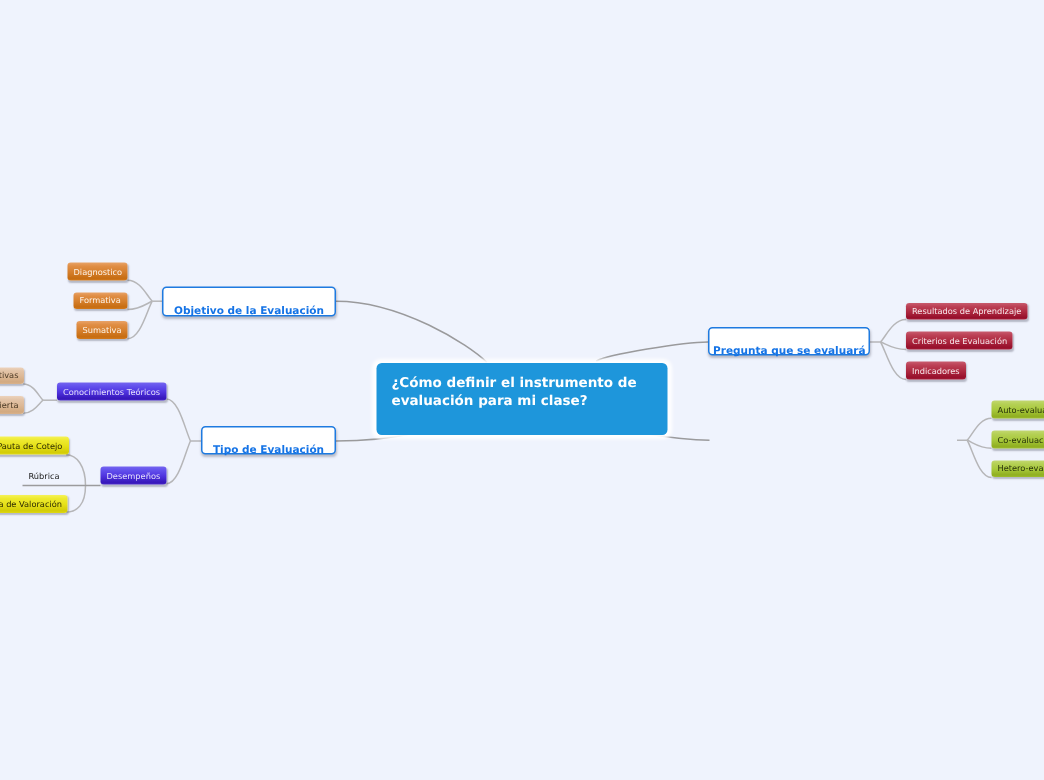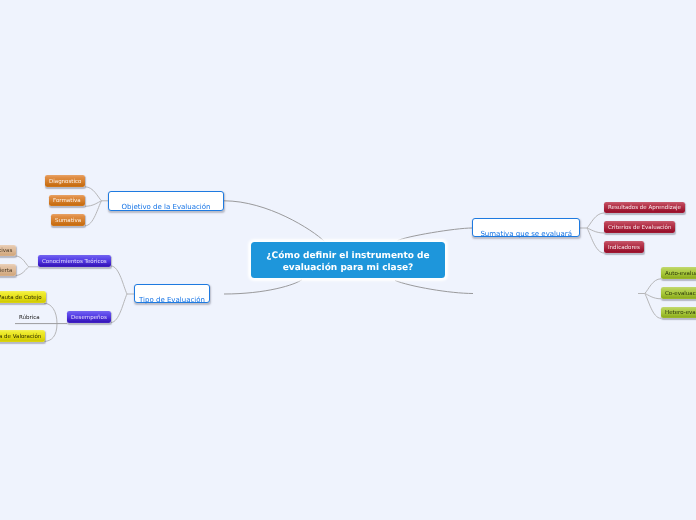--- a/index.html
+++ b/index.html
@@ -14,21 +14,21 @@
   .node{position:absolute;box-sizing:border-box;display:flex;align-items:center;
         justify-content:center;white-space:nowrap;line-height:1;
         will-change:opacity;}
 
   .root{background:#1e96db;border-radius:3.5px;color:#ffffff;font-weight:bold;
         font-size:9px;line-height:11.6px;text-align:left;display:block;
         padding:9px 10px;white-space:normal;letter-spacing:0;
         box-shadow:0 0 2.4px 2.4px rgba(255,255,255,0.95);}
 
   .main{background:#ffffff;border:1.7px solid #1e7ae0;border-radius:3px;
-        color:#1473e6;font-weight:normal;font-size:7px;padding-top:13px;
+        color:#1473e6;font-weight:bold;font-size:7px;padding-top:13px;
         box-shadow:0.6px 1.4px 1.6px rgba(60,60,80,.30);}
 
   .pill{border-radius:2.2px;font-size:5.5px;font-weight:normal;height:11.5px;
         padding:3.4px 4px 0;box-shadow:0.5px 1.1px 1.1px rgba(50,50,70,.30);}
   .pill.orange{background:linear-gradient(to bottom,#e8a368 0%,#e08e45 20%,#d6802e 52%,#c76d12 88%,#d3791a 100%);color:#fdf3e8;}
   .pill.red{background:linear-gradient(to bottom,#c85c6e 0%,#bc4156 20%,#ae2a41 52%,#98102c 88%,#a51b36 100%);color:#f8e8ec;}
   .pill.green{background:linear-gradient(to bottom,#c2d870 0%,#b5d055 20%,#a8c93c 52%,#90af21 88%,#9dbc2d 100%);color:#28320a;}
   .pill.purple{background:linear-gradient(to bottom,#7565ef 0%,#6351ed 20%,#5035e0 52%,#3718bb 88%,#4524c6 100%);color:#e4dffb;}
   .pill.tan{background:linear-gradient(to bottom,#ecd2bb 0%,#e3c4a8 20%,#ddb997 52%,#d2a980 88%,#dab28a 100%);color:#4a3925;}
   .pill.yellow{background:linear-gradient(to bottom,#f5f258 0%,#eeea2f 20%,#e6e119 52%,#d3cc07 88%,#e0d913 100%);color:#2c2a04;}
@@ -70,25 +70,25 @@
       <path d="M15.5,275.5 C22.4,275.5 25.8,269 28.7,266.8"></path>
 
       <path d="M44,303.2 C51.4,303.2 57,311 57,323.6"></path>
       <path d="M44,341.4 C51.4,341.4 57,336.3 57,323.6"></path>
     </g>
     <g fill="none" stroke="#9b9b9d" stroke-width="1">
       <path d="M15,323.6 L67,323.6"></path>
     </g>
   </svg>
 
-  <div class="node root" style="left:251px;top:242px;width:194px;height:36px;text-align:center;">¿Cómo definir el instrumento de evaluación para mi clase?</div>
+  <div class="node root" style="left:251px;top:242px;width:194px;height:48px;">¿Cómo definir el instrumento de evaluación para mi clase?</div>
 
   <div class="node main" style="left:108px;top:191.2px;width:116px;height:19.6px;">Objetivo de la Evaluación</div>
-  <div class="node main" style="left:134px;top:284px;width:76px;height:19.4px;text-align:center;">Tipo de Evaluación</div>
-  <div class="node main" style="left:472.2px;top:218.2px;width:108px;height:19.2px;">Sumativa que se evaluará</div>
+  <div class="node main" style="left:134px;top:284px;width:90px;height:19.4px;text-align:center;">Tipo de Evaluación</div>
+  <div class="node main" style="left:472.2px;top:218.2px;width:108px;height:19.2px;">Pregunta que se evaluará</div>
 
   <div class="node pill orange" style="left:45px;top:175px;">Diagnostico</div>
   <div class="node pill orange" style="left:49px;top:194.5px;">Formativa</div>
   <div class="node pill orange" style="left:51px;top:214px;">Sumativa</div>
 
   <div class="node pill red" style="left:604px;top:201.5px;">Resultados de Aprendizaje</div>
   <div class="node pill red" style="left:604px;top:221px;">Criterios de Evaluación</div>
   <div class="node pill red" style="left:604px;top:241px;">Indicadores</div>
 
   <div class="node pill green" style="left:661px;top:267.3px;">Auto-evaluación</div>

